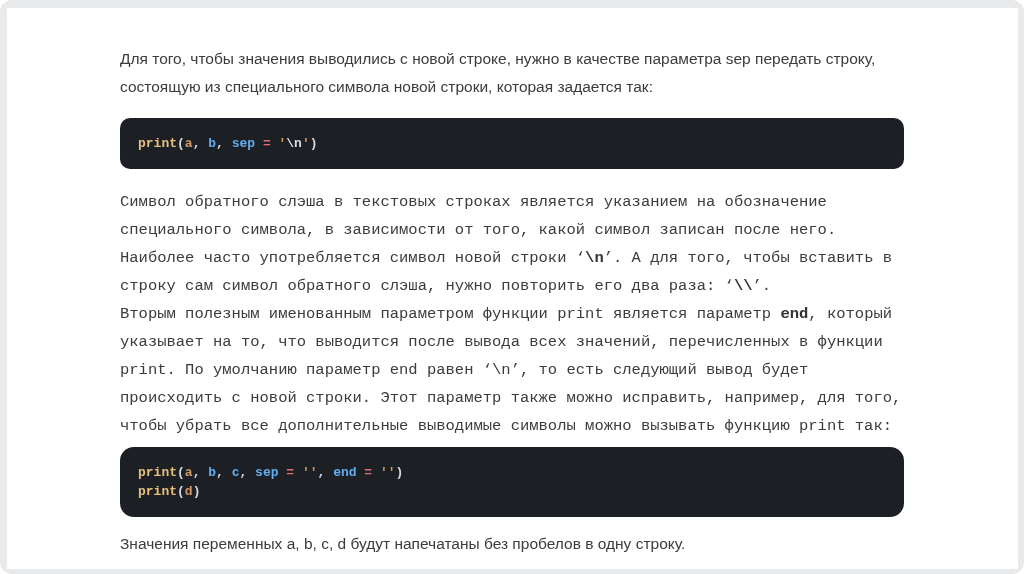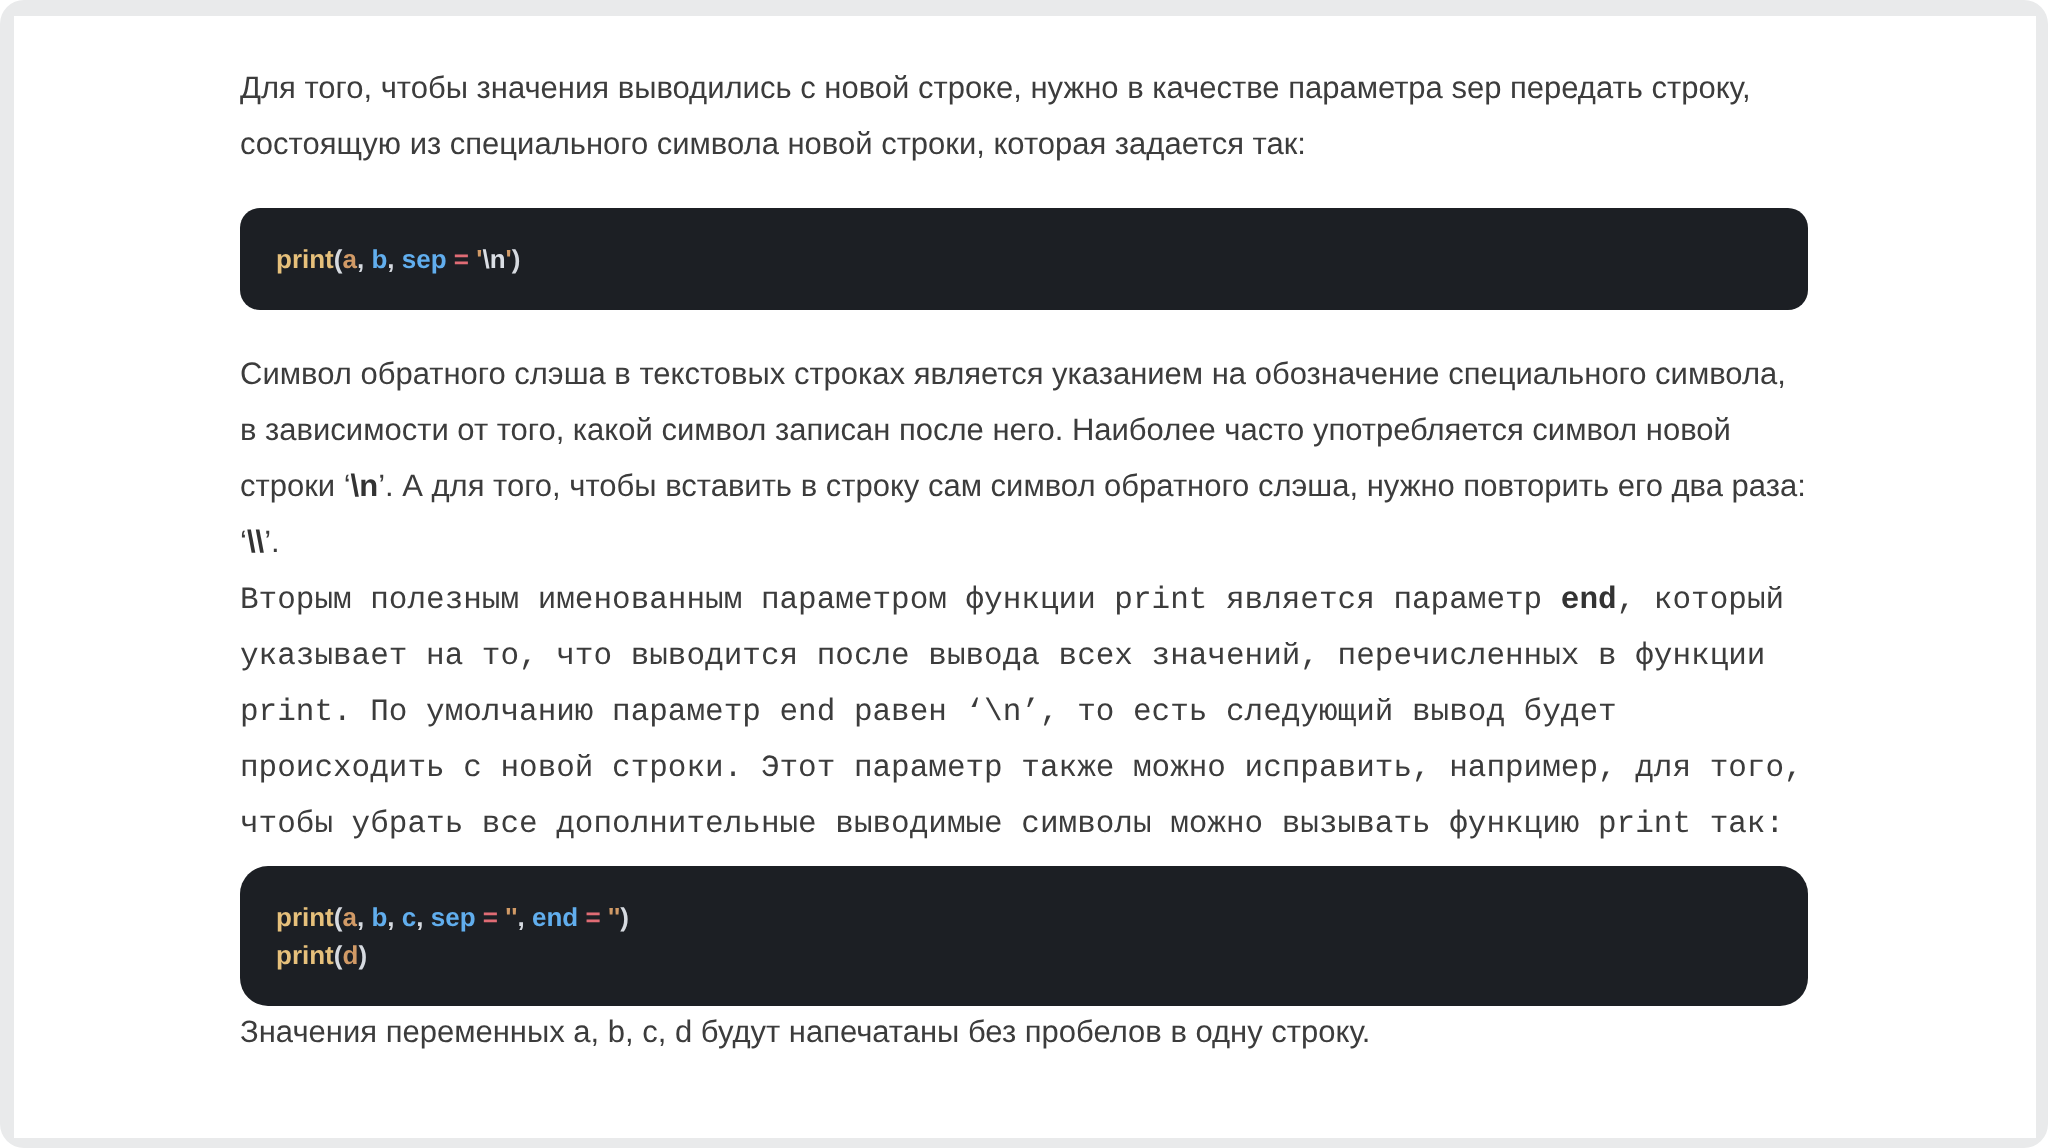--- a/index.html
+++ b/index.html
@@ -1,40 +1,40 @@
 <!DOCTYPE html>
 <html><head>
 <meta charset="utf-8">
 <style>
   * { margin:0; padding:0; box-sizing:border-box; }
   html,body { width:1024px; height:574px; overflow:hidden; background:#ffffff;
               font-family:"Liberation Sans", sans-serif; }
   .frame-bg { position:absolute; inset:0; background:#e9eaeb; border-radius:12px; }
   .page { position:absolute; top:8px; left:7px; right:6px; bottom:5px; background:#ffffff; }
-  .content { width:784px; padding-top:23px; margin-left:113px; }
+  .content { width:784px; padding-top:37px; margin-left:113px; }
 
   p.para { font-size:15.5px; line-height:28px; color:#3c3c3c; }
   p.para .bseg { font-weight:700; color:#333333; }
 
   .code-block { background:#1c1f24; border-radius:10px; padding:16px 18px; }
-  .code-line { display:block; font-family:Liberation Sans, sans-serif;
+  .code-line { display:block; font-family:Liberation Mono, monospace;
                font-size:13px; font-weight:700; line-height:19px; white-space:pre; }
 
   .c-builtin { color:#e6c07b; }
   .c-blue    { color:#61aeee; }
   .c-orange  { color:#d19a66; }
   .c-red     { color:#e06c75; }
   .c-punct   { color:#d6dae0; }
   .c-esc     { color:#dadee4; }
 
   .mt-code1 { margin-top:17px; }
-  .mt-p2    { margin-top:19px; }
+  .mt-p2    { margin-top:19px;font-family:Liberation Mono, monospace; }
   .mt-p3    { margin-top:0;font-family:Liberation Mono, monospace; }
   .mt-code2 { margin-top:7px;border-radius:14px; }
-  .mt-p4    { }
+  .mt-p4    { margin-top:13px; }
 </style>
 </head>
 <body>
 
 <div class="frame-bg"></div>
 
 <div class="page">
   <div class="content">
 
     <p class="para"><span>Для того, чтобы значения выводились с новой строке, нужно в качестве параметра sep передать строку, состоящую из специального символа новой строки, которая задается так:</span></p>

